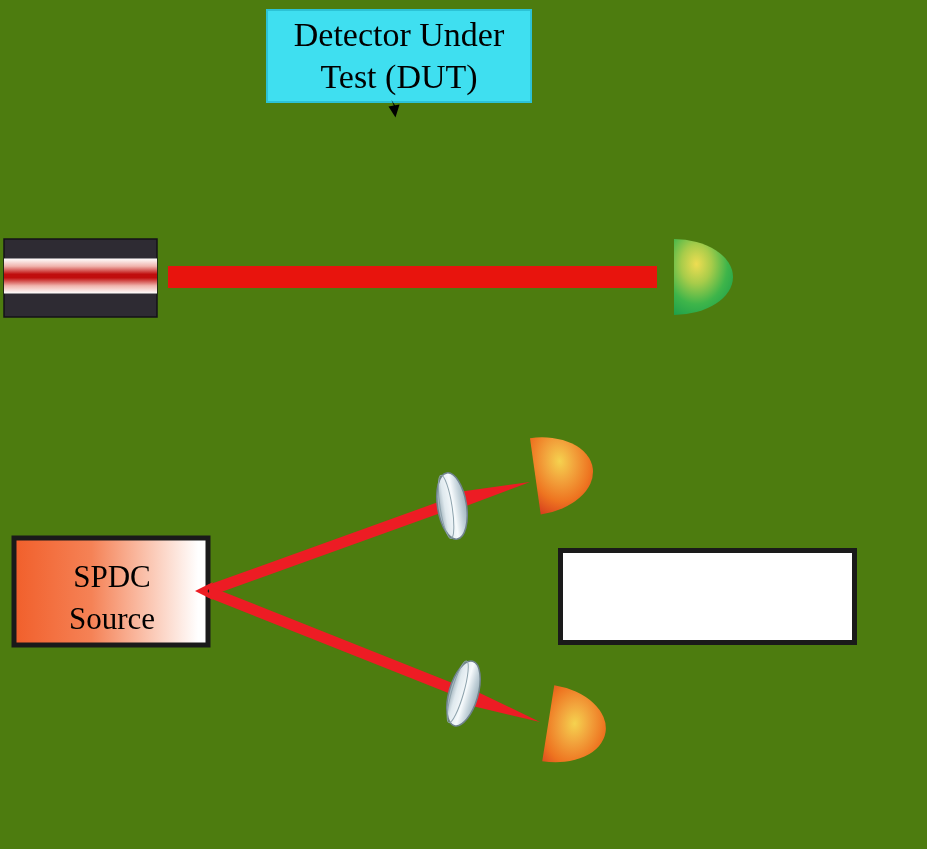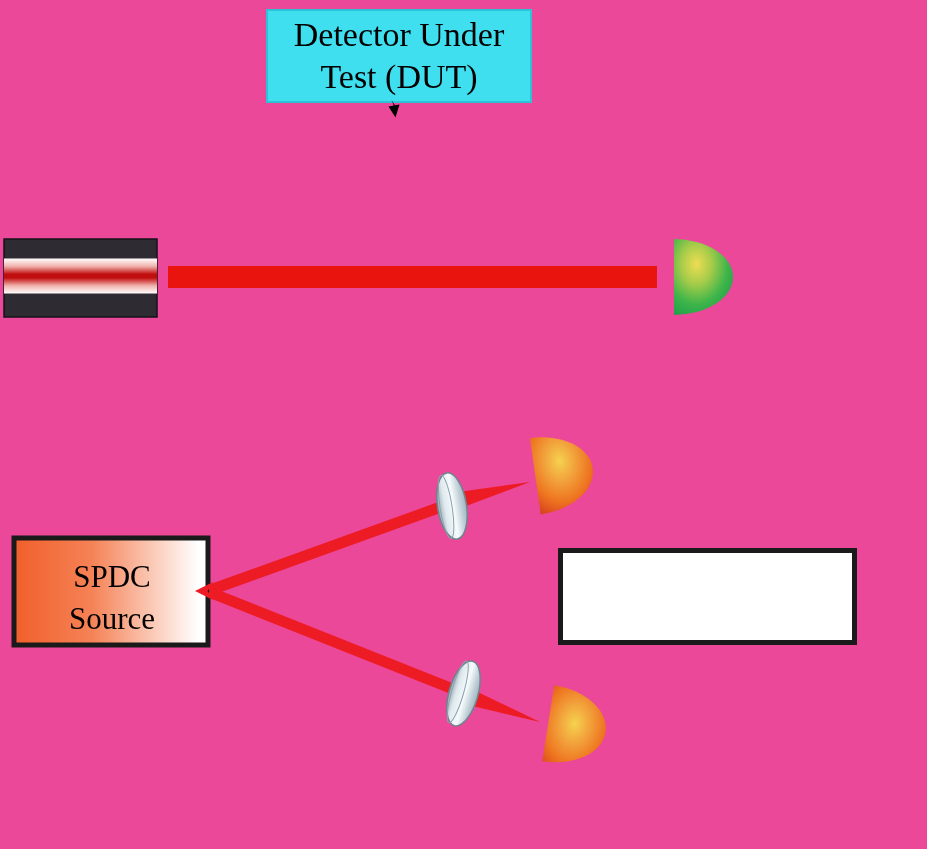--- a/index.html
+++ b/index.html
@@ -1,19 +1,19 @@
 <!DOCTYPE html>
 <html><head>
 <meta charset="utf-8">
 <style>
   html,body { margin:0; padding:0; background:#ffffff; }
   .stage {
     position:relative;
     width:927px; height:849px;
-    background:#ec4899;
+    background:#4d7c0f;
     font-family:"Liberation Serif", serif;
     overflow:hidden;
   }
   svg { position:absolute; left:0; top:0; }
   text { fill:#000000; }
   .label-2line { font-size:34px; }
   .label-spdc  { font-size:31px; }
 </style>
 </head>
 <body>

